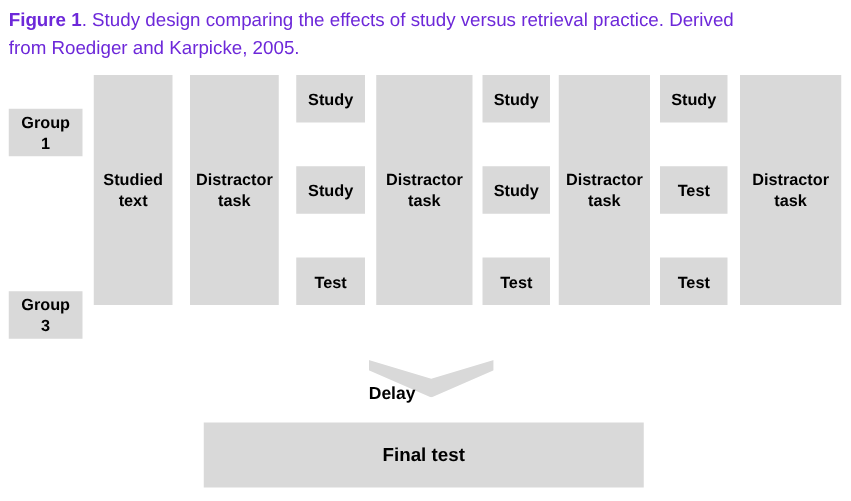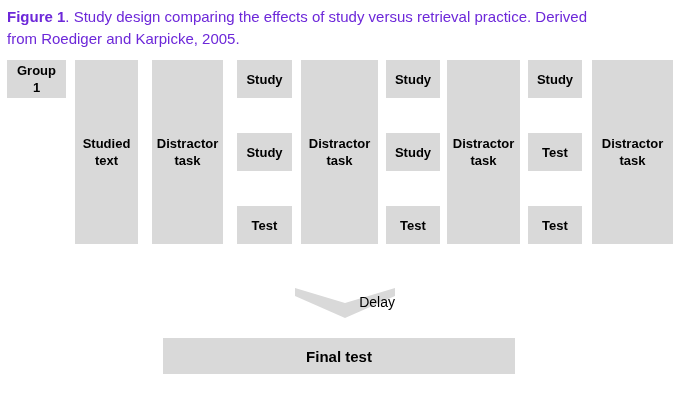--- a/index.html
+++ b/index.html
@@ -14,55 +14,56 @@
   .caption b { font-weight:bold; }
   .box {
     position:absolute; background:#d9d9d9;
     display:flex; align-items:center; justify-content:center;
     text-align:center; font-weight:bold; font-size:13px; line-height:17px;
     color:#000;
   }
   .small { height:38px; }
   .tall  { top:60px; height:184px; padding:0 19px; box-sizing:border-box; }
   .r1 { top:60px; } .r2 { top:133px; } .r3 { top:206px; }
-  .c1 { left:7px;   width:59px; padding:18px 8px; box-sizing:border-box; }
+  .c1 { left:7px;   width:59px; padding:18px 8px; box-sizing:border-box;margin-top:27px; }
   .c4 { left:237px; width:55px; }
   .c6 { left:386px; width:54px; }
   .c8 { left:528px; width:54px; }
   .t2 { left:75px;  width:63px; }
   .t3 { left:152px; width:71px; }
   .t5 { left:301px; width:77px; }
   .t7 { left:447px; width:73px; }
   .t9 { left:592px; width:81px; }
   .delay-wrap { position:absolute; left:295px; top:288px; width:100px; height:30px; }
   .delay-shape {
     position:absolute; left:0; top:0; width:100%; height:100%;
     background:#d9d9d9;
     -webkit-clip-path:polygon(0 0, 50% 50%, 100% 0, 100% 27%, 50% 100%, 0 27%);
     clip-path:polygon(0 0, 50% 50%, 100% 0, 100% 27%, 50% 100%, 0 27%);
   }
   .delay-label {
-    position:absolute; left:0; top:7px; width:100%;
-    text-align:right; font-weight:normal; font-size:14px; line-height:14px;
+    position:absolute; left:0; top:19px; width:100%;
+    text-align:left; font-weight:bold; font-size:14px; line-height:14px;
   }
   .final-test {
-    left:163px; top:338px; width:352px; height:36px; font-size:15px;
+    left:163px; top:338px; width:352px; height:52px; font-size:15px;
   }
 </style>
 </head>
 <body>
 
 <div class="page">
 
   <div class="caption">
     <div><b>Figure 1</b><span>. Study design comparing the effects of study versus retrieval practice. Derived</span></div>
     <div>from Roediger and Karpicke, 2005.</div>
   </div>
 
   <div class="box small c1 r1">Group 1</div>
+  <div class="box small c1 r3">Group 3</div>
 
   <div class="box tall t2">Studied text</div>
 
   <div class="box tall t3">Distractor task</div>
 
   <div class="box small c4 r1">Study</div>
   <div class="box small c4 r2">Study</div>
   <div class="box small c4 r3">Test</div>
 
   <div class="box tall t5">Distractor task</div>

